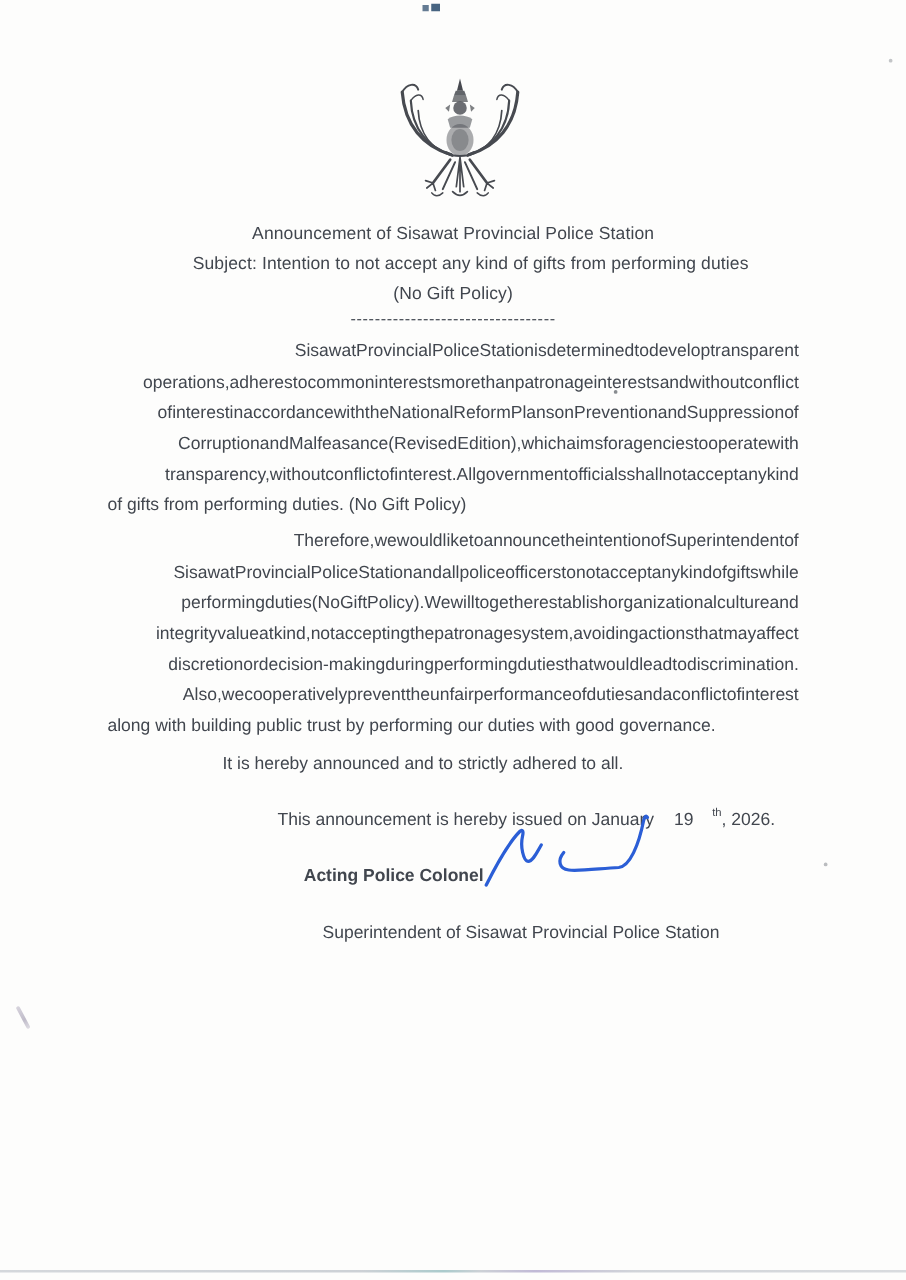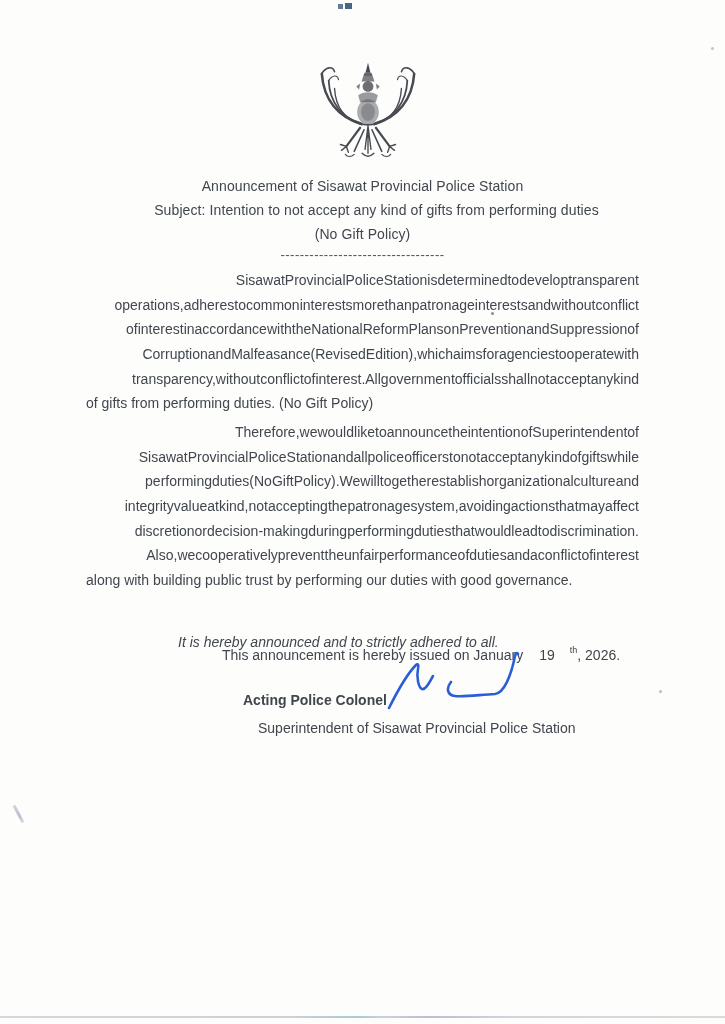--- a/index.html
+++ b/index.html
@@ -256,38 +256,38 @@
         <span>duties</span>
         <span>and</span>
         <span>a</span>
         <span>conflict</span>
         <span>of</span>
         <span>interest</span>
       </div>
       <div class="line">along with building public trust by performing our duties with good governance.</div>
     </div>
 
-  <div class="abs plain-line" style="left:178px; top:630px;font-style:italic;">It is hereby announced and to strictly adhered to all.</div>
+  <div class="abs plain-line" style="left:178px; top:598px;">It is hereby announced and to strictly adhered to all.</div>
 
   <div class="abs plain-line" style="left:222px; top:638px;">
     <span>This announcement is hereby issued on January</span><span class="day-gap"></span><span>19</span><span class="sup">th</span><span>, 2026.</span>
   </div>
 
   <div class="abs plain-line" style="left:243px; top:688px;font-weight:bold;">Acting Police Colonel</div>
 
   <div class="abs" style="left:383px; top:648px;">
     <svg width="150" height="64" viewBox="0 0 150 64">
       <g fill="none" stroke="#2b5ed6" stroke-width="2.6" stroke-linecap="round" stroke-linejoin="round">
         <path d="M6 60 C14 44, 24 26, 33 17 C35 15, 36 17, 35 21 C33 30, 36 40, 39 41 C43 42, 47 33, 50 28"></path>
         <path d="M68 34 C63 40, 64 47, 72 48 C80 49, 95 47, 112 46 C121 45, 128 28, 132 8 C133 5, 134 4, 135 6"></path>
       </g>
     </svg>
   </div>
 
-  <div class="abs plain-line" style="left:258px; top:716px;">Superintendent of Sisawat Provincial Police Station</div>
+  <div class="abs plain-line" style="left:258px; top:733px;">Superintendent of Sisawat Provincial Police Station</div>
 
   <div class="speck top-speck-a"></div>
   <div class="speck top-speck-b"></div>
   <div class="speck dot-speck" style="left:491px; top:312px;"></div>
   <div class="speck dot-speck" style="left:659px; top:690px; opacity:.4;"></div>
   <div class="speck dot-speck" style="left:711px; top:47px; opacity:.35;"></div>
   <div class="pencil-mark"></div>
   <div class="bottom-scan-line"></div>
 
 </div>

